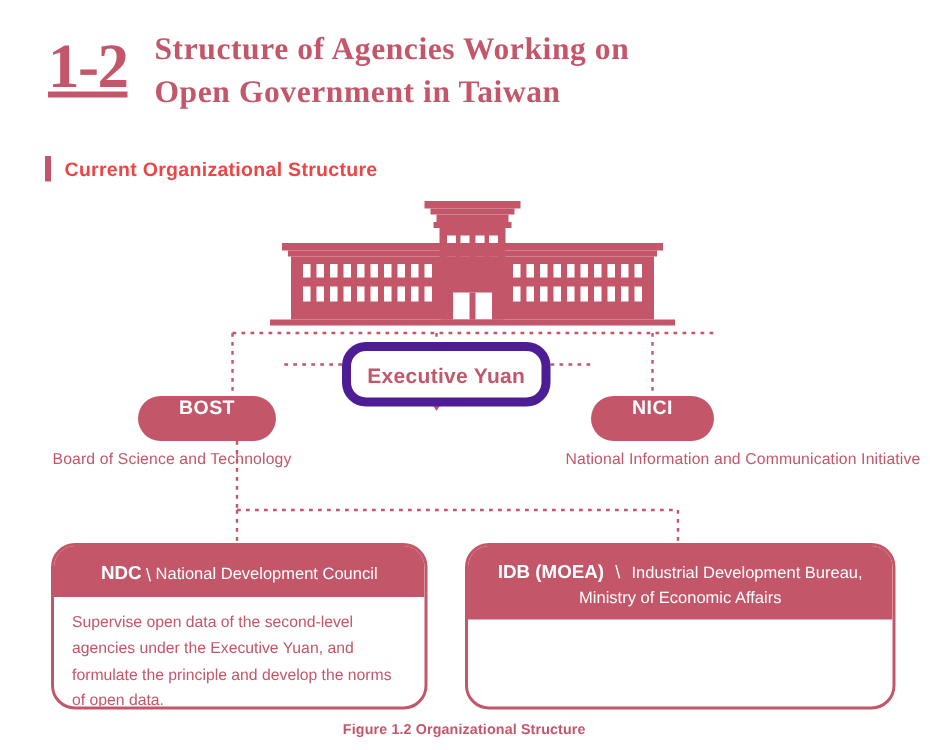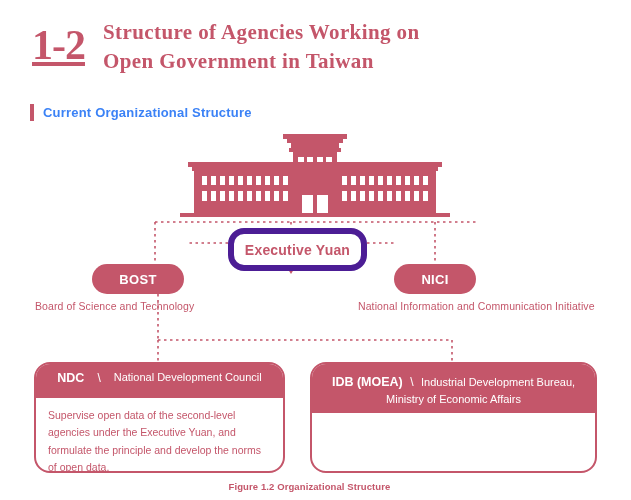--- a/index.html
+++ b/index.html
@@ -59,21 +59,21 @@
   }
   .section-bar {
     width: 4px;
     height: 17px;
     background: #c4566a;
     margin-right: 9px;
   }
   .section-text {
     font-size: 13px;
     font-weight: bold;
-    color: #3b82f6;
+    color: #ef4444;
     letter-spacing: 0.2px;
   }
 
   
   .building {
     position: absolute;
     left: 150px;
     top: 134px;
     width: 330px;
     height: 90px;
@@ -109,38 +109,38 @@
   }
 
   
   .pill {
     position: absolute;
     height: 30px;
     border-radius: 15px;
     background: #c4566a;
     color: #ffffff;
     display: flex;
-    align-items: center;
+    align-items: flex-start;
     justify-content: center;
     font-size: 13px;
     font-weight: bold;
     letter-spacing: 0.3px;
   }
   .pill-bost { left: 92px; top: 264px; width: 92px; }
   .pill-nici { left: 394px; top: 264px; width: 82px; }
 
   .caption {
     position: absolute;
     font-size: 10.5px;
     color: #c4566a;
     letter-spacing: 0.1px;
     white-space: nowrap;
   }
   .cap-bost { left: 35px; top: 300px; }
-  .cap-nici { left: 321px; top: 300px; padding-left: 37px; }
+  .cap-nici { left: 340px; top: 300px; padding-left: 37px; }
 
   
   .card {
     position: absolute;
     border: 2px solid #c4566a;
     border-radius: 16px;
     background: #ffffff;
     overflow: hidden;
   }
   .card-left  { left: 34px;  top: 362px; width: 247px; height: 107px; }
@@ -159,21 +159,21 @@
   }
   .card-head .sep {
     font-size: 12px;
     font-weight: normal;
     padding: 0 3px;
   }
   .card-head .thin {
     font-size: 11px;
     font-weight: normal;
   }
-  .card-head-left { height: 21px; display: flex; align-items: flex-start; justify-content: center; gap: 10px; }
+  .card-head-left { height: 21px; display: flex; align-items: flex-end; justify-content: center; }
   .card-body {
     padding: 9px 12px 0 12px;
     font-size: 10.5px;
     line-height: 1.65;
     color: #c4566a;
     text-align: left;
   }
   .card-body-right { padding-top: 10px; }
 
   

